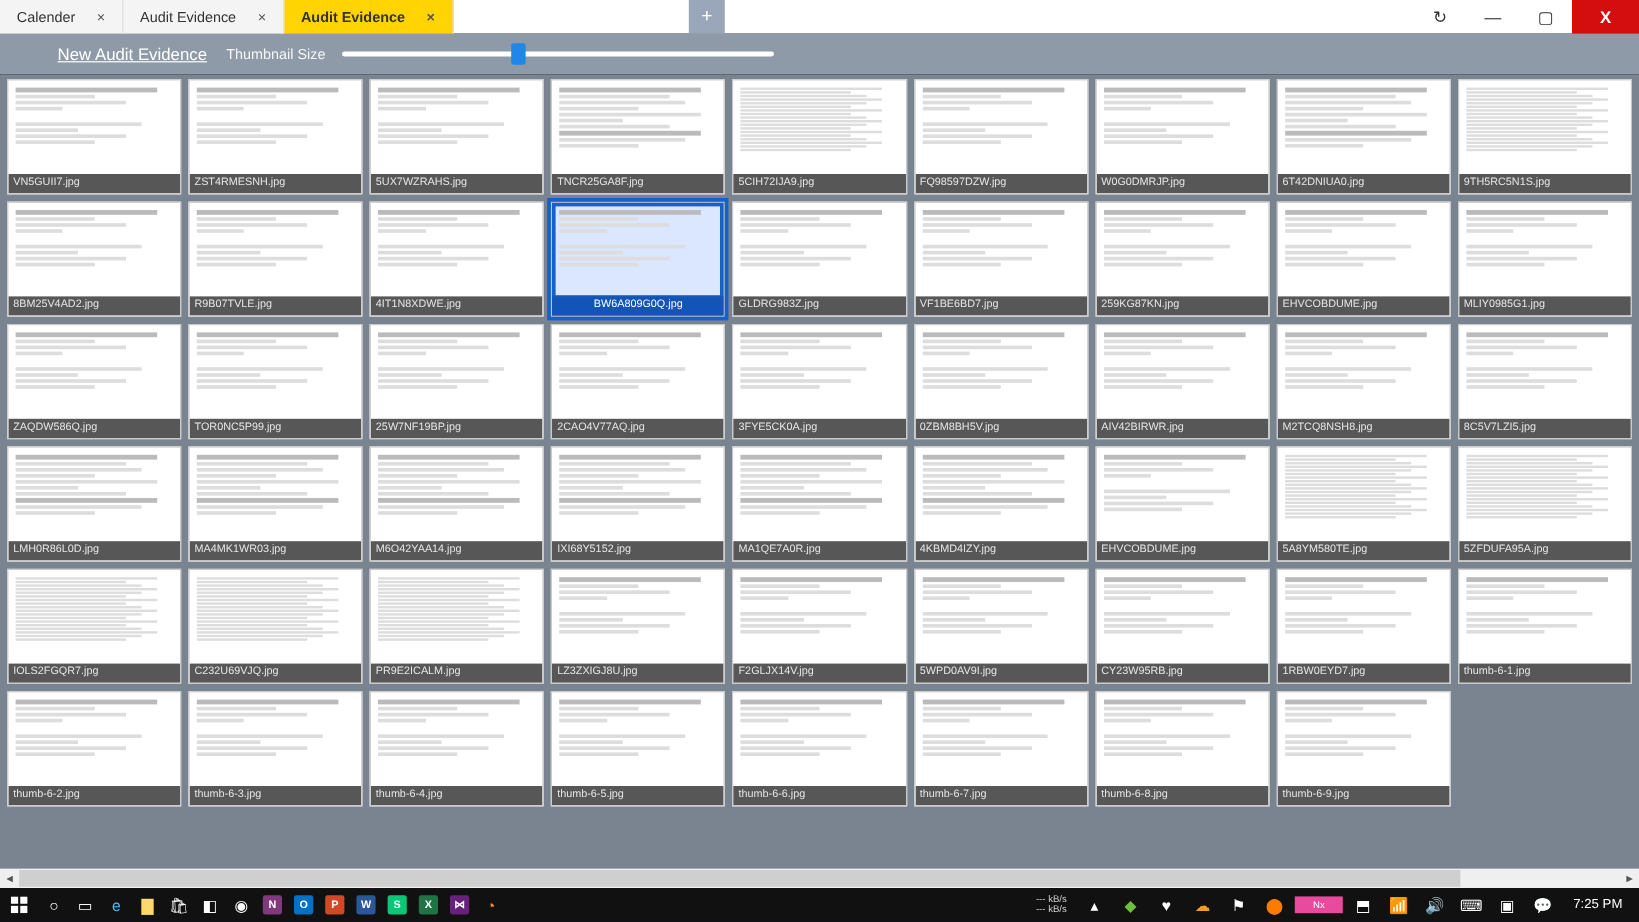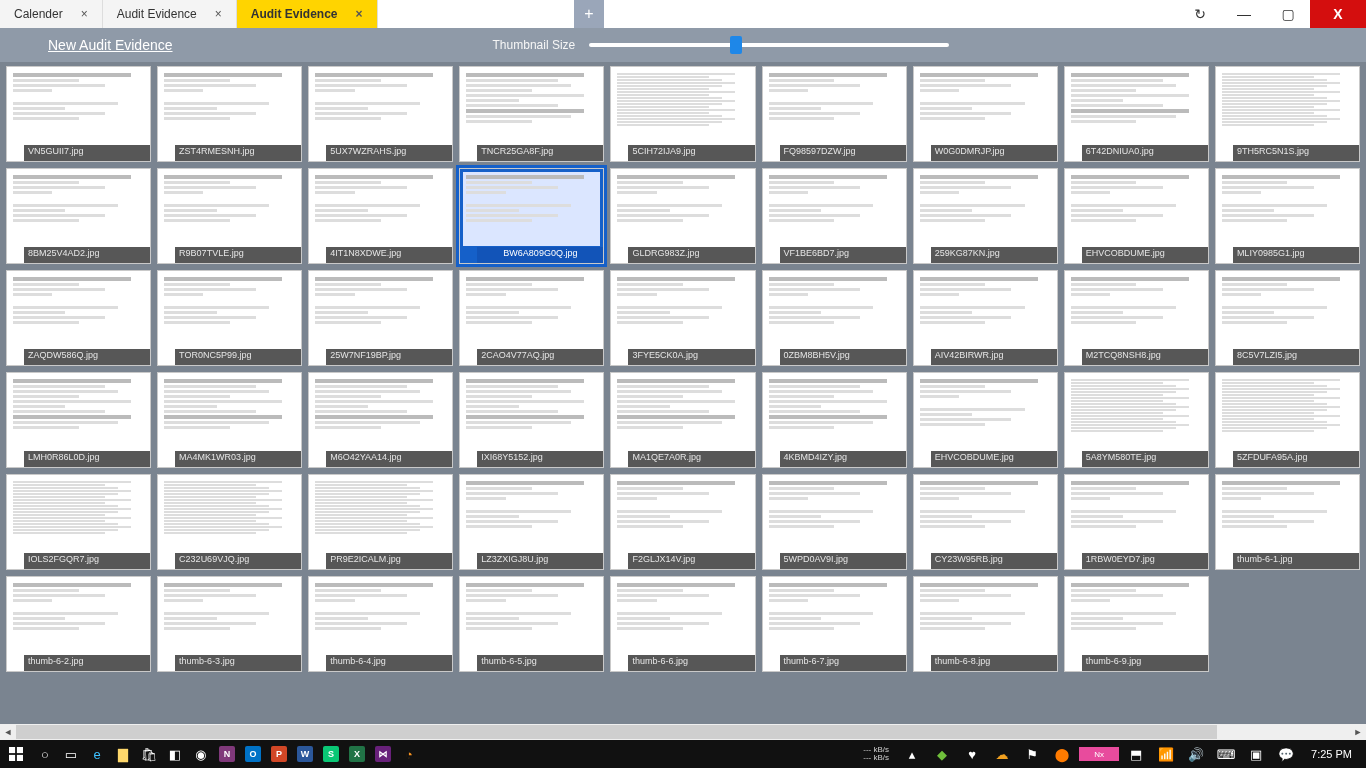--- a/index.html
+++ b/index.html
@@ -12,34 +12,34 @@
 .tab.inactive { background: #f4f4f4; }
 .tab.active { background: #ffd400; font-weight: 600; }
 .tab .close { font-size: 12px; color: #555; }
 .newtab { width: 30px; display: flex; align-items: center; justify-content: center; background: #9aa6b9; color: #fff; font-size: 16px; cursor: pointer; }
 .spacer { flex: 1; }
 .winbtns { display: flex; }
 .winbtn { width: 44px; display: flex; align-items: center; justify-content: center; font-size: 14px; color: #333; cursor: pointer; }
 .winbtn.close { background: #d40e0e; color: #fff; width: 56px; font-weight: bold; }
 
 
-.toolbar { height: 34px; background: #8f9aa8; display: flex; align-items: center; padding: 0 24px; gap: 40px; }
+.toolbar { height: 34px; background: #8f9aa8; display: flex; align-items: center; padding: 0 24px; gap: 16px; }
 .toolbar .link { color: #fff; text-decoration: underline; font-size: 14px; cursor: pointer; margin-left: 24px; }
-.slider-area { display: flex; align-items: center; gap: 14px; margin-left: 280px; }
+.slider-area { display: flex; align-items: center; gap: 14px; }
 .slider-label { color: #f6f6f6; font-size: 12px; }
 .slider-track { width: 360px; height: 4px; background: #fff; border-radius: 2px; position: relative; }
 .slider-thumb { position: absolute; top: -7px; width: 12px; height: 18px; background: #1e87e8; border-radius: 2px; left: 39%; }
 
 
 .grid-wrap { position: relative; height: calc(768px - 28px - 34px - 28px); background: #7a8490; overflow: hidden; }
 .grid { display: grid; grid-template-columns: repeat(9, 1fr); gap: 6px; padding: 4px 6px; }
 .thumb { background: #fff; height: 96px; position: relative; overflow: hidden; border: 1px solid #c9c9c9; cursor: pointer; }
 .thumb.selected { outline: 3px solid #1560c9; background: #1560c9; }
 .thumb.selected .doc { background: #dbe6ff; }
-.caption { position: absolute; left: 17px; right: 0; bottom: 0; height: 16px; background: rgba(40,40,40,.78); color: #e6e6e6; font-size: 9px; padding: 1px 4px; overflow: hidden; white-space: nowrap; }
+.caption { position: absolute; left: 0; right: 0; bottom: 0; height: 16px; background: rgba(40,40,40,.78); color: #e6e6e6; font-size: 9px; padding: 1px 4px; overflow: hidden; white-space: nowrap; }
 .thumb.selected .caption { background: #1254b8; color: #fff; text-align: center; }
 
 
 .doc { position: absolute; inset: 3px 3px 17px 3px; background: #fff; display: flex; flex-direction: column; gap: 2px; padding: 3px; }
 .dl { height: 3px; background: #ddd; }
 .dl.h { height: 4px; background: #bbb; }
 .dl.w70 { width: 70%; } .dl.w50 { width: 50%; } .dl.w90 { width: 90%; }
 .dl.w30 { width: 30%; } .dl.w40 { width: 40%; } .dl.w80 { width: 80%; }
 .thumb.textlist .doc { gap: 1px; }
 .thumb.textlist .dl { height: 2px; }

